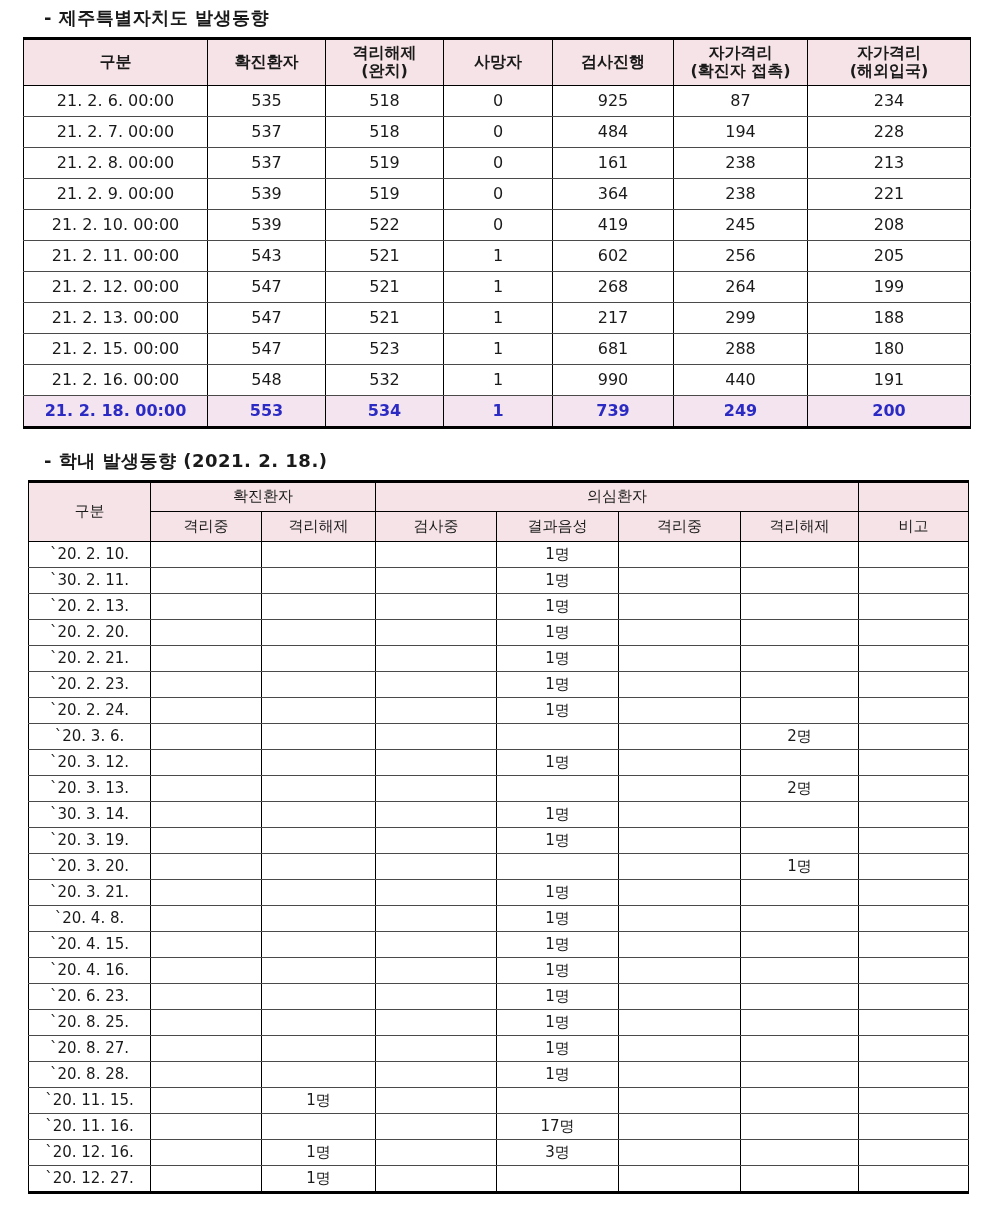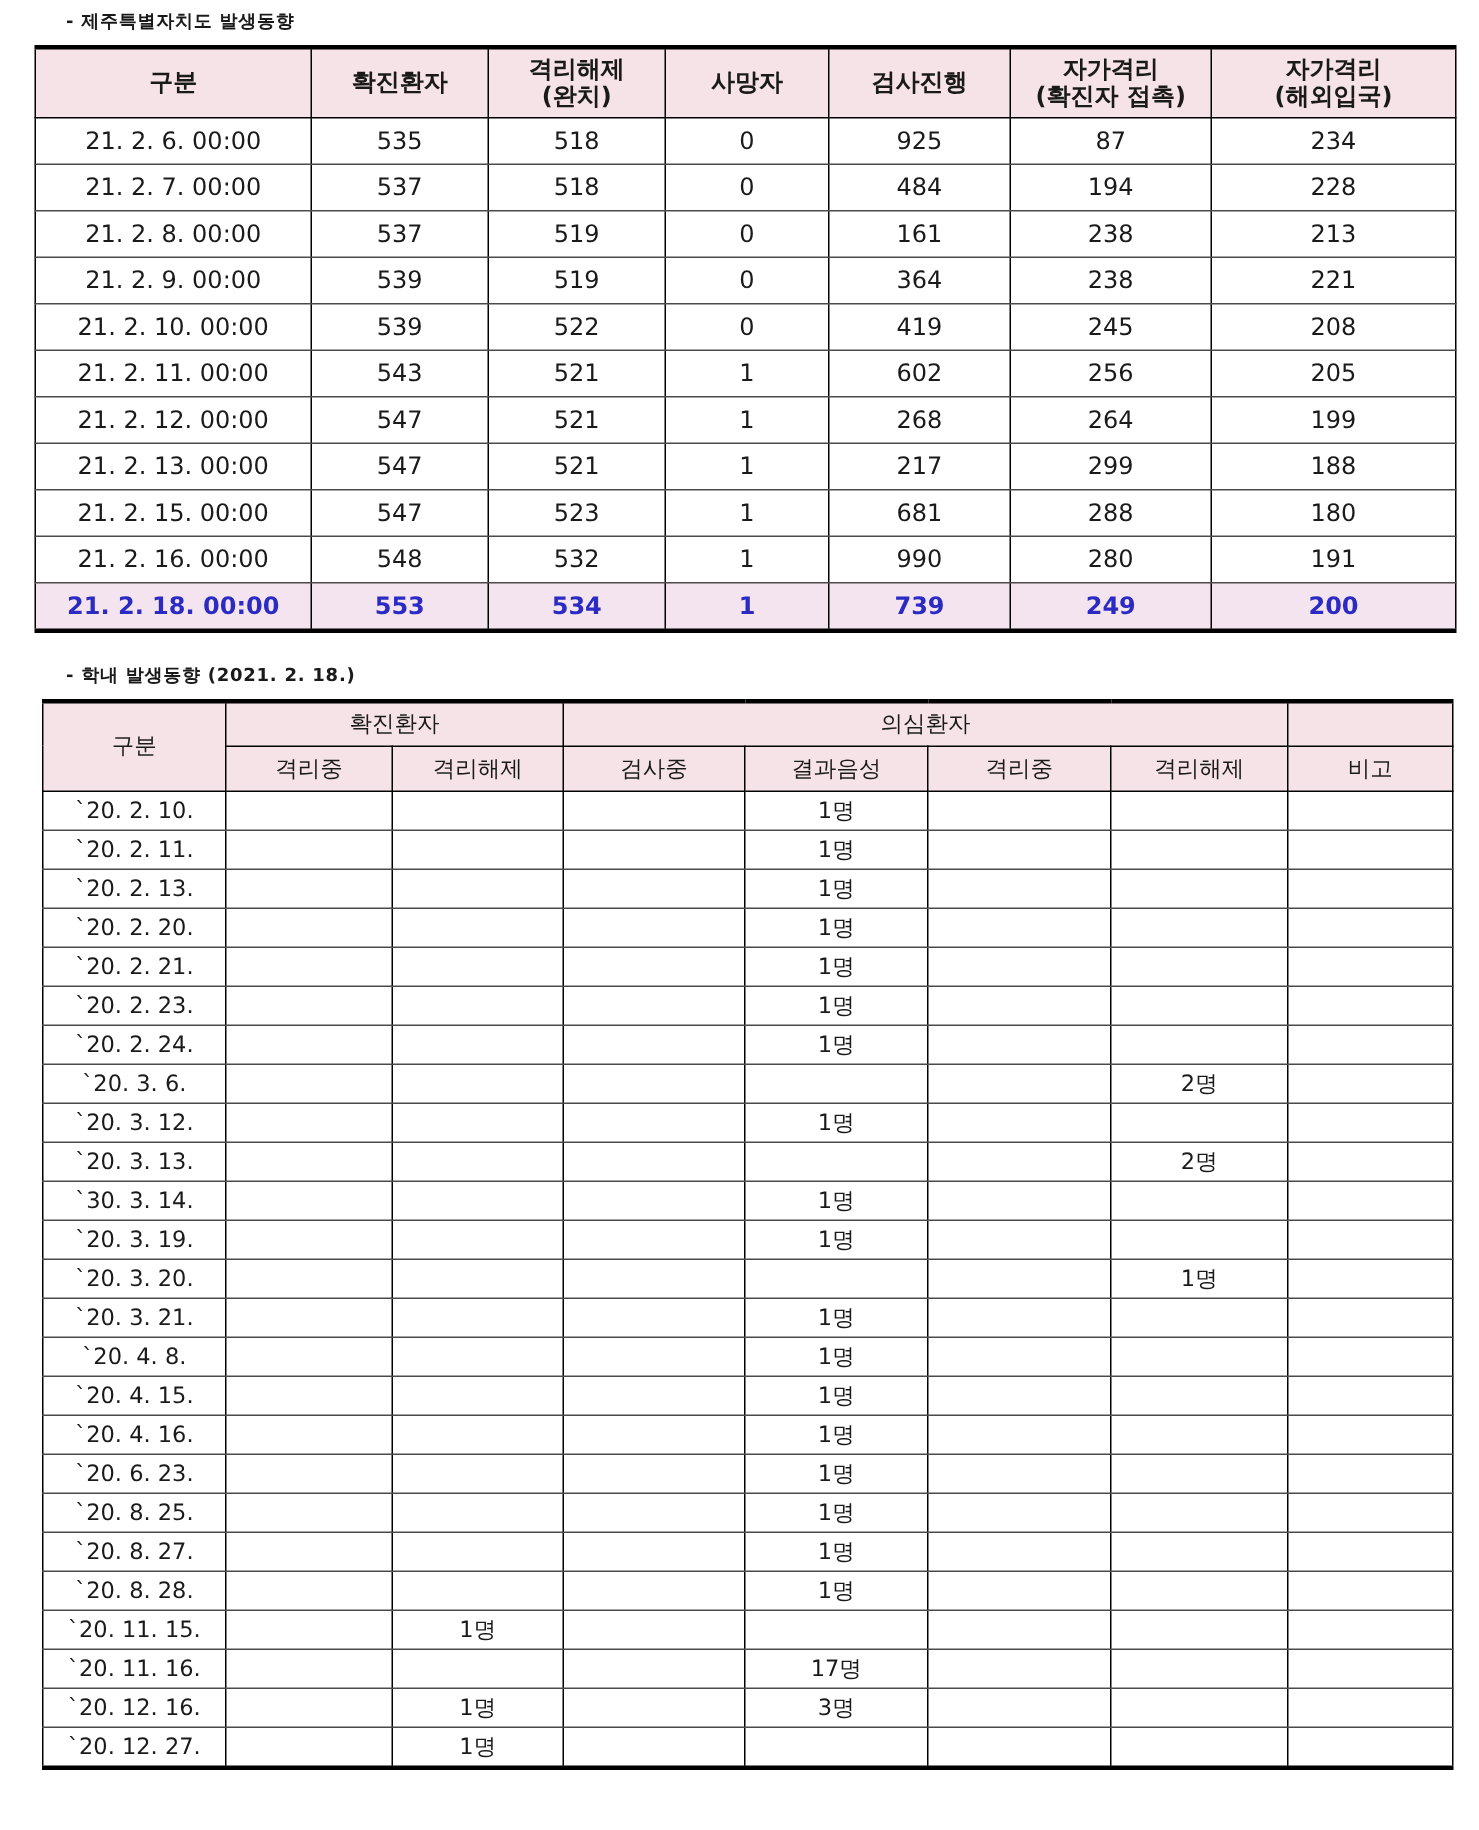--- a/index.html
+++ b/index.html
@@ -6,21 +6,21 @@
     margin: 0;
     padding: 0;
     background: #ffffff;
     width: 986px;
     font-family: "DejaVu Sans", "Liberation Sans", sans-serif;
     color: #1a1a1a;
   }
   .page { width: 986px; min-height: 1220px; box-sizing: border-box; padding-top: 2px; }
 
   .section-title {
-    font-size: 12px;
+    font-size: 18px;
     font-weight: bold;
     margin: 4px 0 7px 44px;
     letter-spacing: 0.5px;
   }
   .section-title.second { margin-top: 20px; }
 
   table {
     border-collapse: collapse;
     table-layout: fixed;
     border-top: 3px solid #000;
@@ -194,21 +194,21 @@
           <td>681</td>
           <td>288</td>
           <td>180</td>
         </tr>
         <tr>
           <td>21. 2. 16. 00:00</td>
           <td>548</td>
           <td>532</td>
           <td>1</td>
           <td>990</td>
-          <td>280</td>
+          <td>440</td>
           <td>191</td>
         </tr>
         <tr class="highlight">
           <td>21. 2. 18. 00:00</td>
           <td>553</td>
           <td>534</td>
           <td>1</td>
           <td>739</td>
           <td>249</td>
           <td>200</td>
@@ -251,21 +251,21 @@
           <td>`20.  2. 10.</td>
           <td></td>
           <td></td>
           <td></td>
           <td>1명</td>
           <td></td>
           <td></td>
           <td></td>
         </tr>
         <tr>
-          <td>`20.  2. 11.</td>
+          <td>`30.  2. 11.</td>
           <td></td>
           <td></td>
           <td></td>
           <td>1명</td>
           <td></td>
           <td></td>
           <td></td>
         </tr>
         <tr>
           <td>`20.  2. 13.</td>

